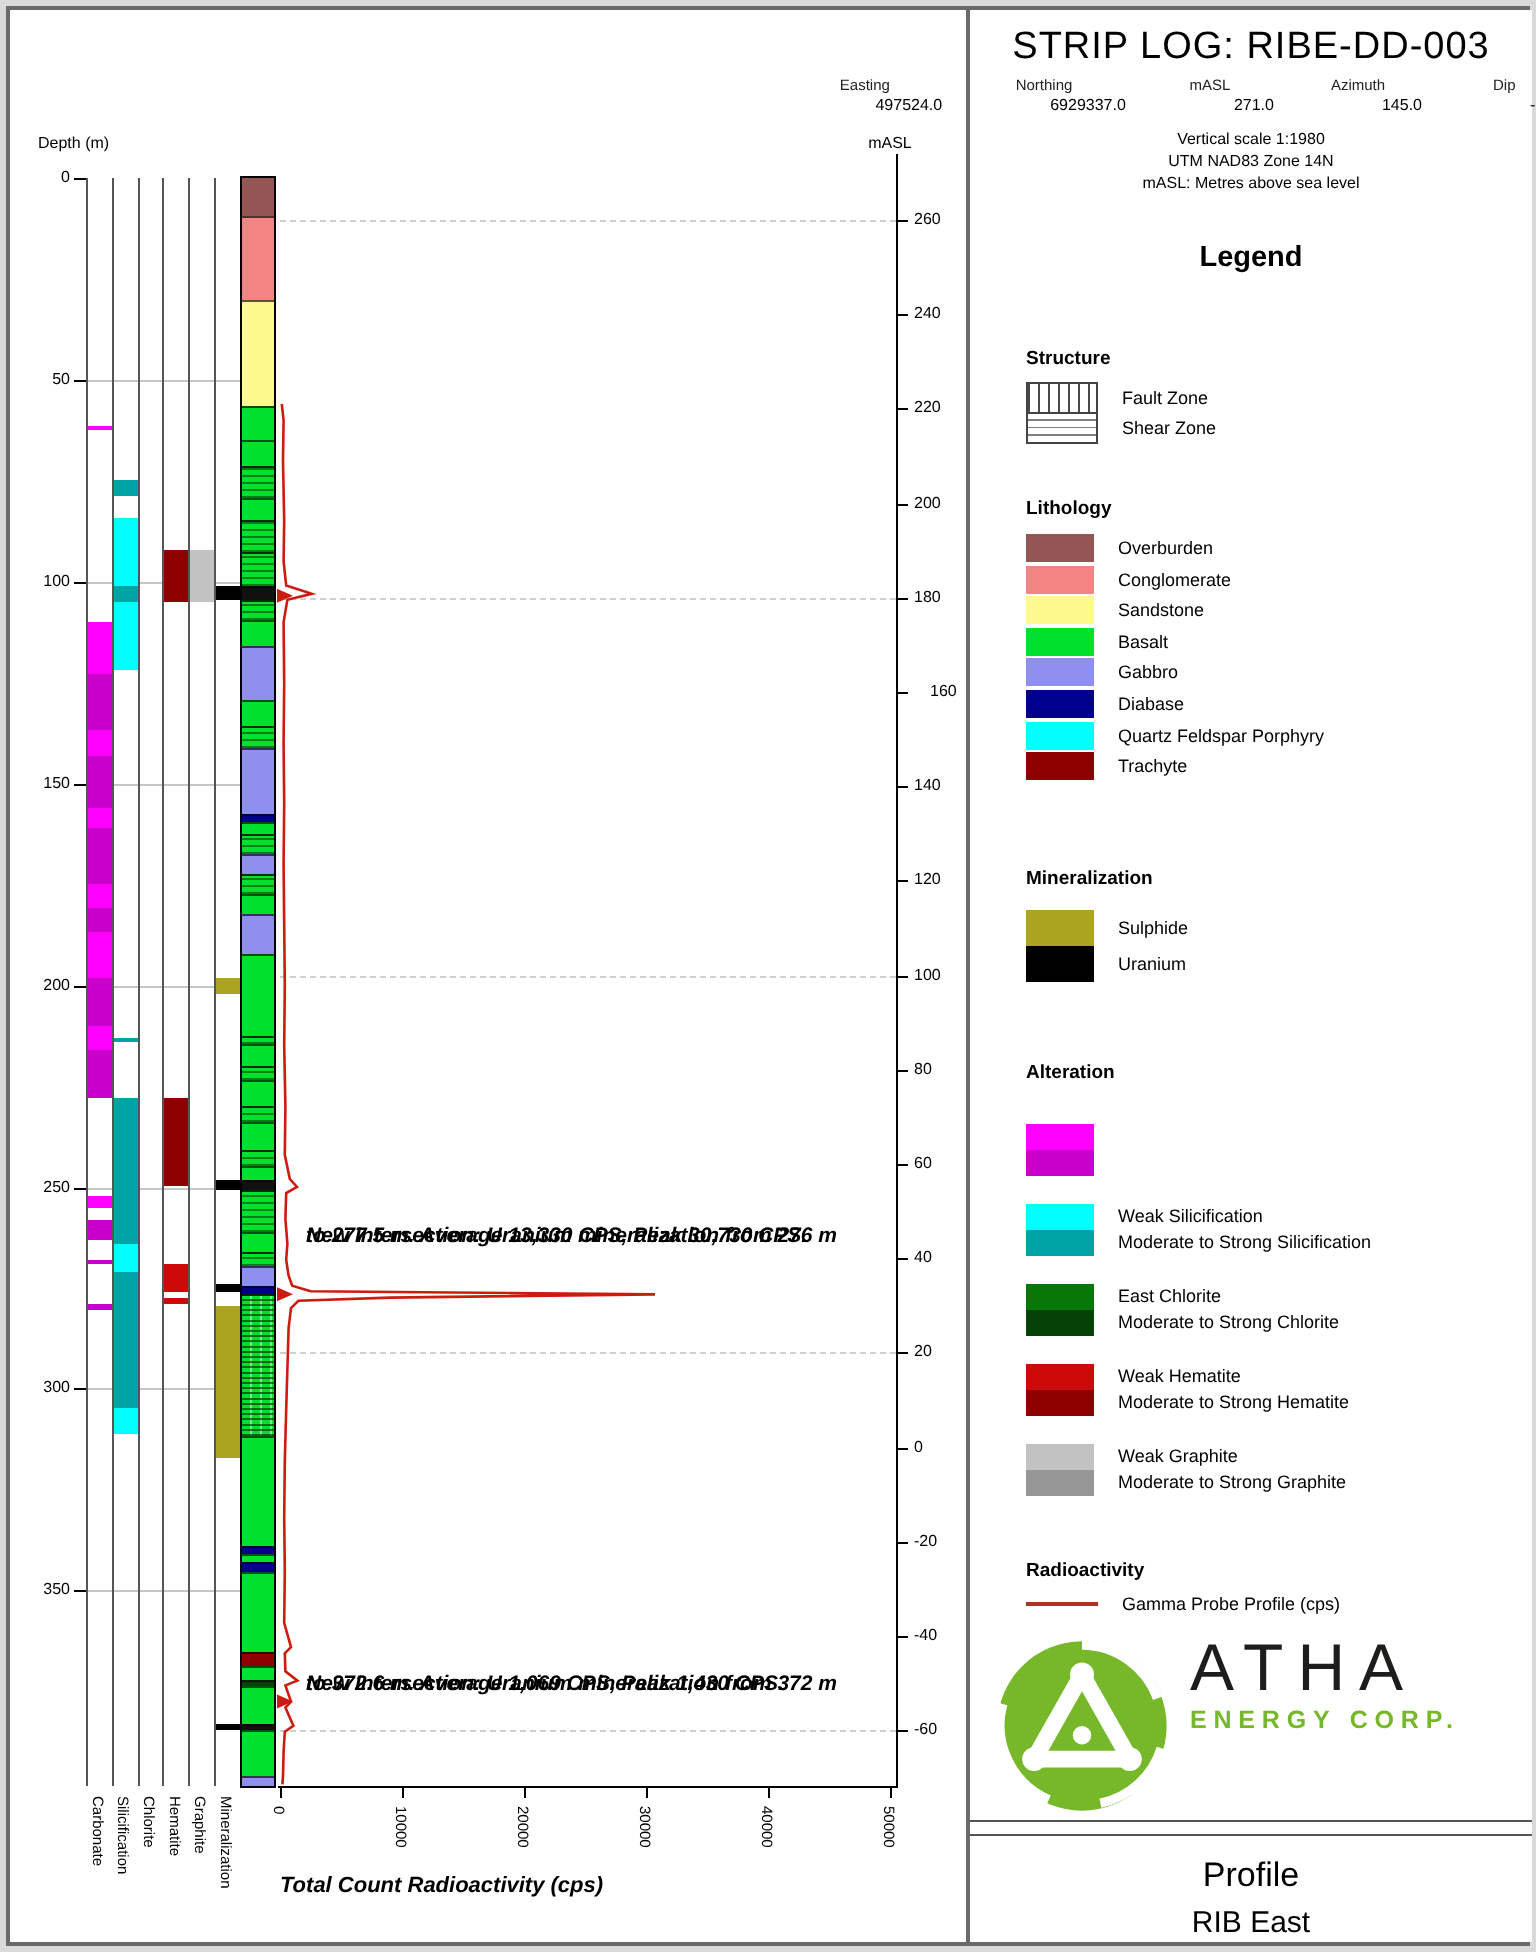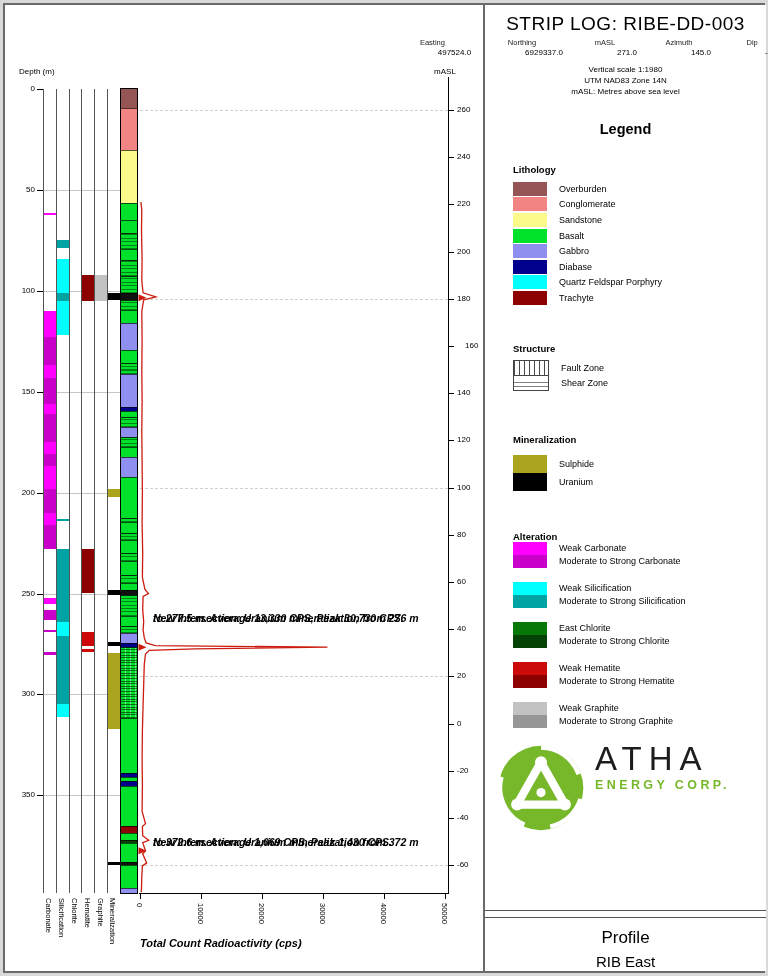--- a/index.html
+++ b/index.html
@@ -277,20 +277,32 @@
       </div>
 
       <div class="hdr-notes">
         <div>Vertical scale 1:1980</div>
         <div>UTM NAD83 Zone 14N</div>
         <div>mASL: Metres above sea level</div>
       </div>
 
       <div class="legend-title">Legend</div>
 
+      <div style="margin-top:37px;">
+        <div class="sec-h">Structure</div>
+        <div class="l-row">
+            <div class="l-sw sw-border pat-fault"></div>
+            <div class="l-lab">Fault Zone</div>
+          </div>
+        <div class="l-row">
+            <div class="l-sw sw-border pat-shear"></div>
+            <div class="l-lab">Shear Zone</div>
+          </div>
+      </div>
+
       <div style="margin-top:27px;">
         <div class="sec-h">Lithology</div>
         <div class="l-row">
             <div class="l-sw" style="background-color: rgb(150, 85, 85);"></div>
             <div class="l-lab">Overburden</div>
           </div>
         <div class="l-row">
             <div class="l-sw" style="background-color: rgb(242, 132, 132);"></div>
             <div class="l-lab">Conglomerate</div>
           </div>
@@ -310,59 +322,43 @@
             <div class="l-sw" style="background-color: rgb(0, 0, 140);"></div>
             <div class="l-lab">Diabase</div>
           </div>
         <div class="l-row">
             <div class="l-sw" style="background-color: rgb(0, 255, 255);"></div>
             <div class="l-lab">Quartz Feldspar Porphyry</div>
           </div>
         <div class="l-row">
             <div class="l-sw" style="background-color: rgb(140, 0, 0);"></div>
             <div class="l-lab">Trachyte</div>
-          </div>
-      </div>
-
-      <div style="margin-top:37px;">
-        <div class="sec-h">Structure</div>
-        <div class="l-row">
-            <div class="l-sw sw-border pat-fault"></div>
-            <div class="l-lab">Fault Zone</div>
-          </div>
-        <div class="l-row">
-            <div class="l-sw sw-border pat-shear"></div>
-            <div class="l-lab">Shear Zone</div>
           </div>
       </div>
 
       <div style="margin-top:43px;">
         <div class="sec-h">Mineralization</div>
         <div class="m-row" style="margin-top:10px;text-align:right;">
             <div class="m-sw" style="background-color: rgb(171, 164, 31);"></div>
             <div class="l-lab">Sulphide</div>
           </div>
         <div class="m-row">
             <div class="m-sw" style="background-color: rgb(0, 0, 0);"></div>
             <div class="l-lab">Uranium</div>
           </div>
       </div>
 
       <div style="margin-top:40px;">
-        <div class="sec-h" style="margin-bottom:0;">Alteration</div>
+        <div class="sec-h" style="margin-bottom:20px;">Alteration</div>
 
         <div class="alt-pair">
           <div class="alt-sw">
               <div style="background-color: rgb(255, 0, 255);"></div>
               <div style="background-color: rgb(201, 0, 201);"></div>
             </div>
-          <div class="alt-labs">
-              <div>Weak Carbonate</div>
-              <div>Moderate to Strong Carbonate</div>
-            </div>
         </div>
         <div class="alt-pair">
           <div class="alt-sw">
               <div style="background-color: rgb(0, 255, 255);"></div>
               <div style="background-color: rgb(0, 163, 163);"></div>
             </div>
           <div class="alt-labs">
               <div>Weak Silicification</div>
               <div>Moderate to Strong Silicification</div>
             </div>
@@ -392,20 +388,27 @@
               <div style="background-color: rgb(194, 194, 194);"></div>
               <div style="background-color: rgb(150, 150, 150);"></div>
             </div>
           <div class="alt-labs">
               <div>Weak Graphite</div>
               <div>Moderate to Strong Graphite</div>
             </div>
         </div>
       </div>
 
+      <div style="margin-top:32px;">
+        <div class="sec-h">Radioactivity</div>
+        <div class="rad-row">
+            <div class="rad-line" style="background-color: rgb(176, 48, 40);"></div>
+            <div class="l-lab">Gamma Probe Profile (cps)</div>
+          </div>
+      </div>
 
       <div class="logo">
         <svg width="92" height="92" viewBox="0 0 100 100">
           <circle cx="50" cy="50" r="46" fill="#76b82a"></circle>
           <path d="M50 22 L76 68 L24 68 Z" fill="none" stroke="#ffffff" stroke-width="9" stroke-linejoin="round"></path>
           <circle cx="50" cy="22" r="6.5" fill="#ffffff"></circle>
           <circle cx="76" cy="68" r="6.5" fill="#ffffff"></circle>
           <circle cx="24" cy="68" r="6.5" fill="#ffffff"></circle>
           <circle cx="50" cy="55" r="5" fill="#ffffff"></circle>
           <path d="M50 6 A44 44 0 0 1 91 35" stroke="#ffffff" stroke-width="5" fill="none"></path>

